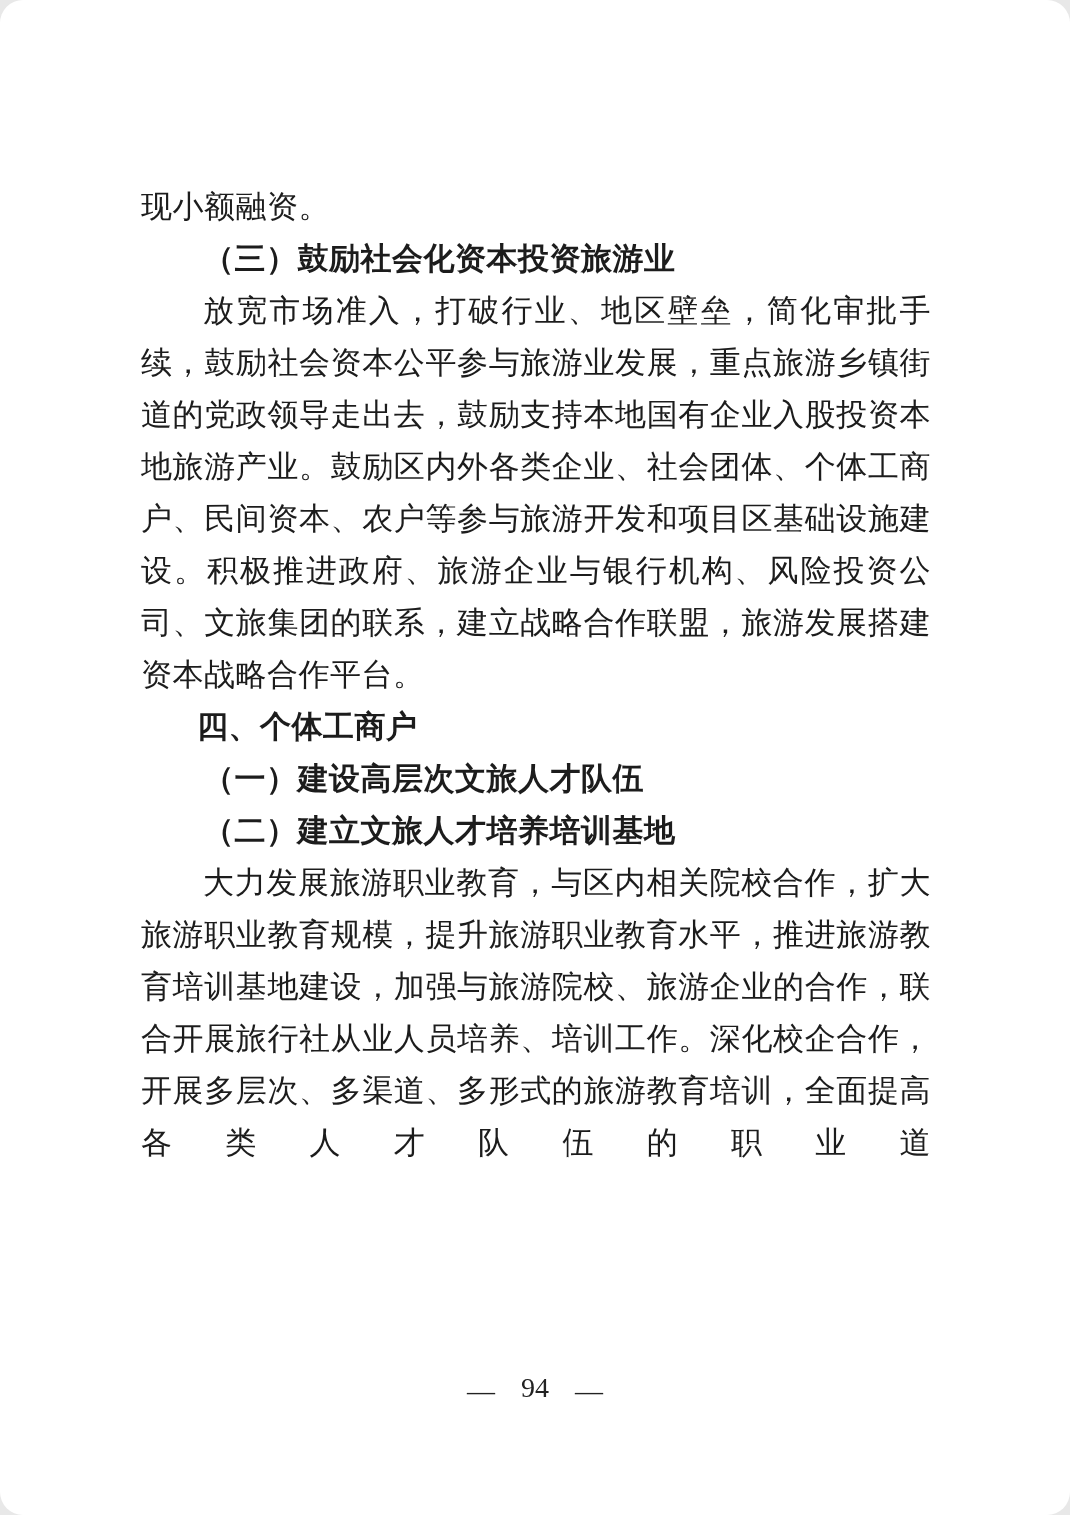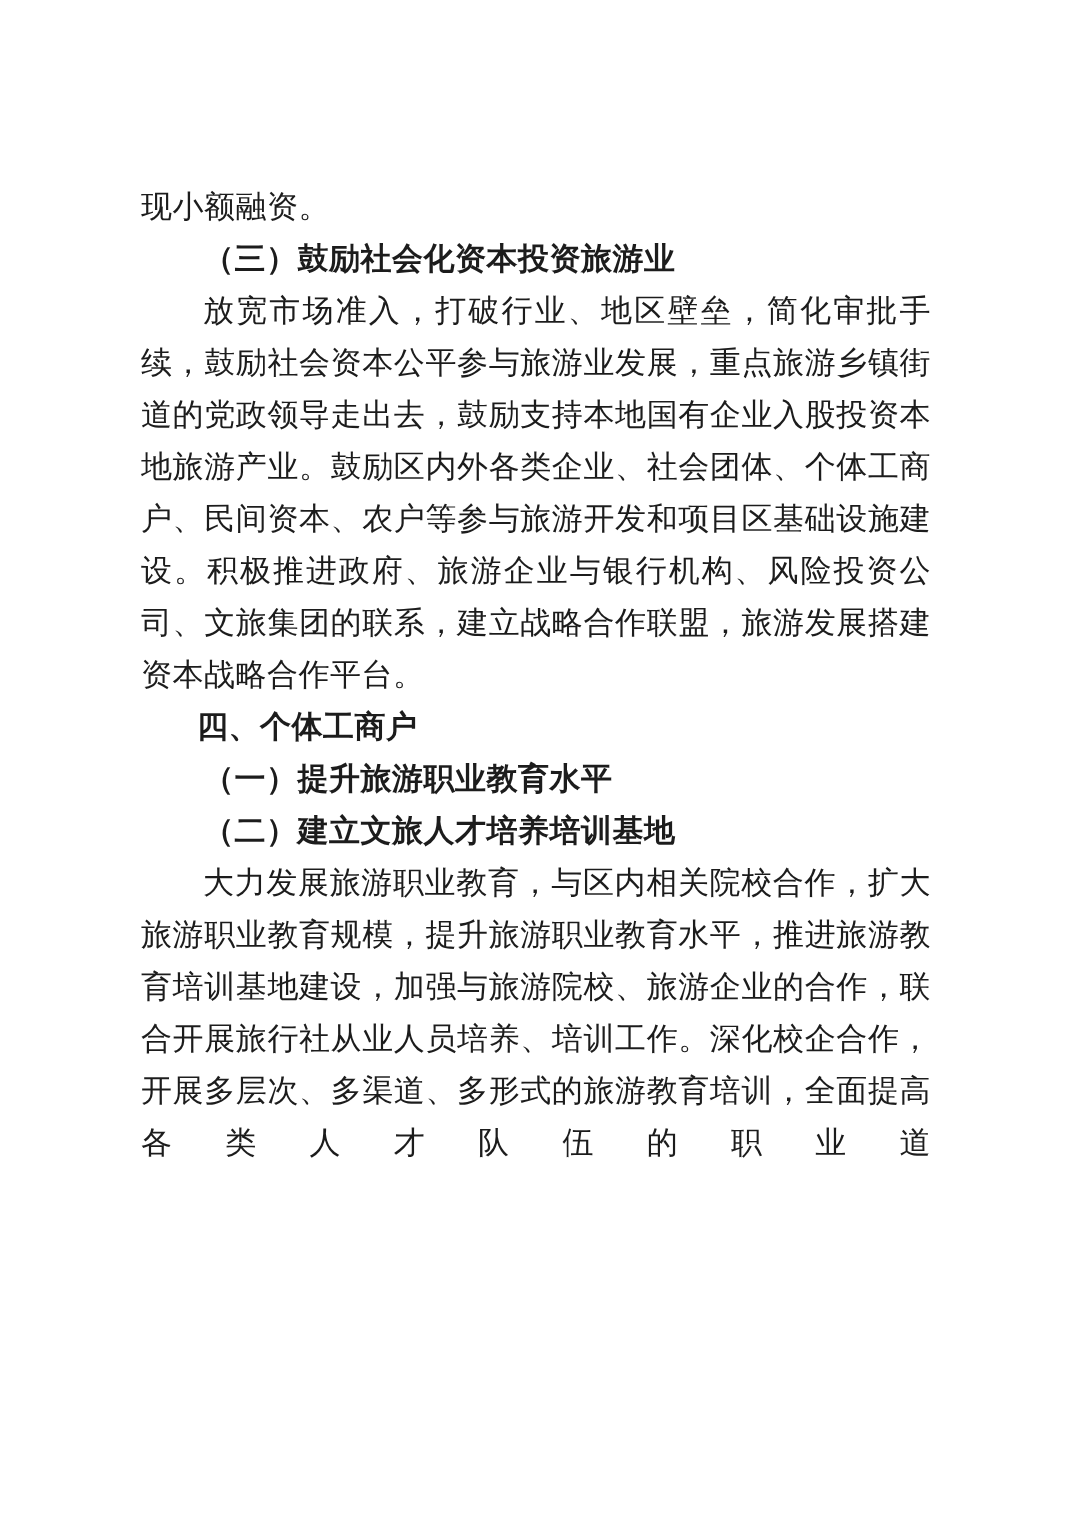--- a/index.html
+++ b/index.html
@@ -8,20 +8,21 @@
     background: #e8e8e8;
   }
   .page {
     position: relative;
     width: 1070px;
     height: 1515px;
     background: #ffffff;
     overflow: hidden;
     color: #1c1c1c;
     font-family: "Liberation Serif", "DejaVu Serif", serif;
+    border-radius: 23px;
   }
   .content {
     position: absolute;
     left: 141px;
     top: 181px;
     width: 790px;
   }
   .content p,
   .content h2,
   .content h3 {
@@ -78,22 +79,25 @@
   <div class="content">
 
     <p class="body-para no-indent">现小额融资。</p>
 
     <h3 class="subheading">（三）鼓励社会化资本投资旅游业</h3>
 
     <p class="body-para">放宽市场准入，打破行业、地区壁垒，简化审批手续，鼓励社会资本公平参与旅游业发展，重点旅游乡镇街道的党政领导走出去，鼓励支持本地国有企业入股投资本地旅游产业。鼓励区内外各类企业、社会团体、个体工商户、民间资本、农户等参与旅游开发和项目区基础设施建设。积极推进政府、旅游企业与银行机构、风险投资公司、文旅集团的联系，建立战略合作联盟，旅游发展搭建资本战略合作平台。</p>
 
     <h2 class="section-heading">四、个体工商户</h2>
 
-    <h3 class="subheading">（一）提升旅游职业教育水平</h3>
+    <h3 class="subheading">（一）建设高层次文旅人才队伍</h3>
 
 
     <h3 class="subheading">（二）建立文旅人才培养培训基地</h3>
 
     <p class="body-para cutoff">大力发展旅游职业教育，与区内相关院校合作，扩大旅游职业教育规模，提升旅游职业教育水平，推进旅游教育培训基地建设，加强与旅游院校、旅游企业的合作，联合开展旅行社从业人员培养、培训工作。深化校企合作，开展多层次、多渠道、多形式的旅游教育培训，全面提高各类人才队伍的职业道</p>
 
   </div>
 
+  <div class="footer">
+    <span class="dash">—</span><span class="page-num">94</span><span class="dash">—</span>
+  </div>
 </div>
 
 </body></html>

